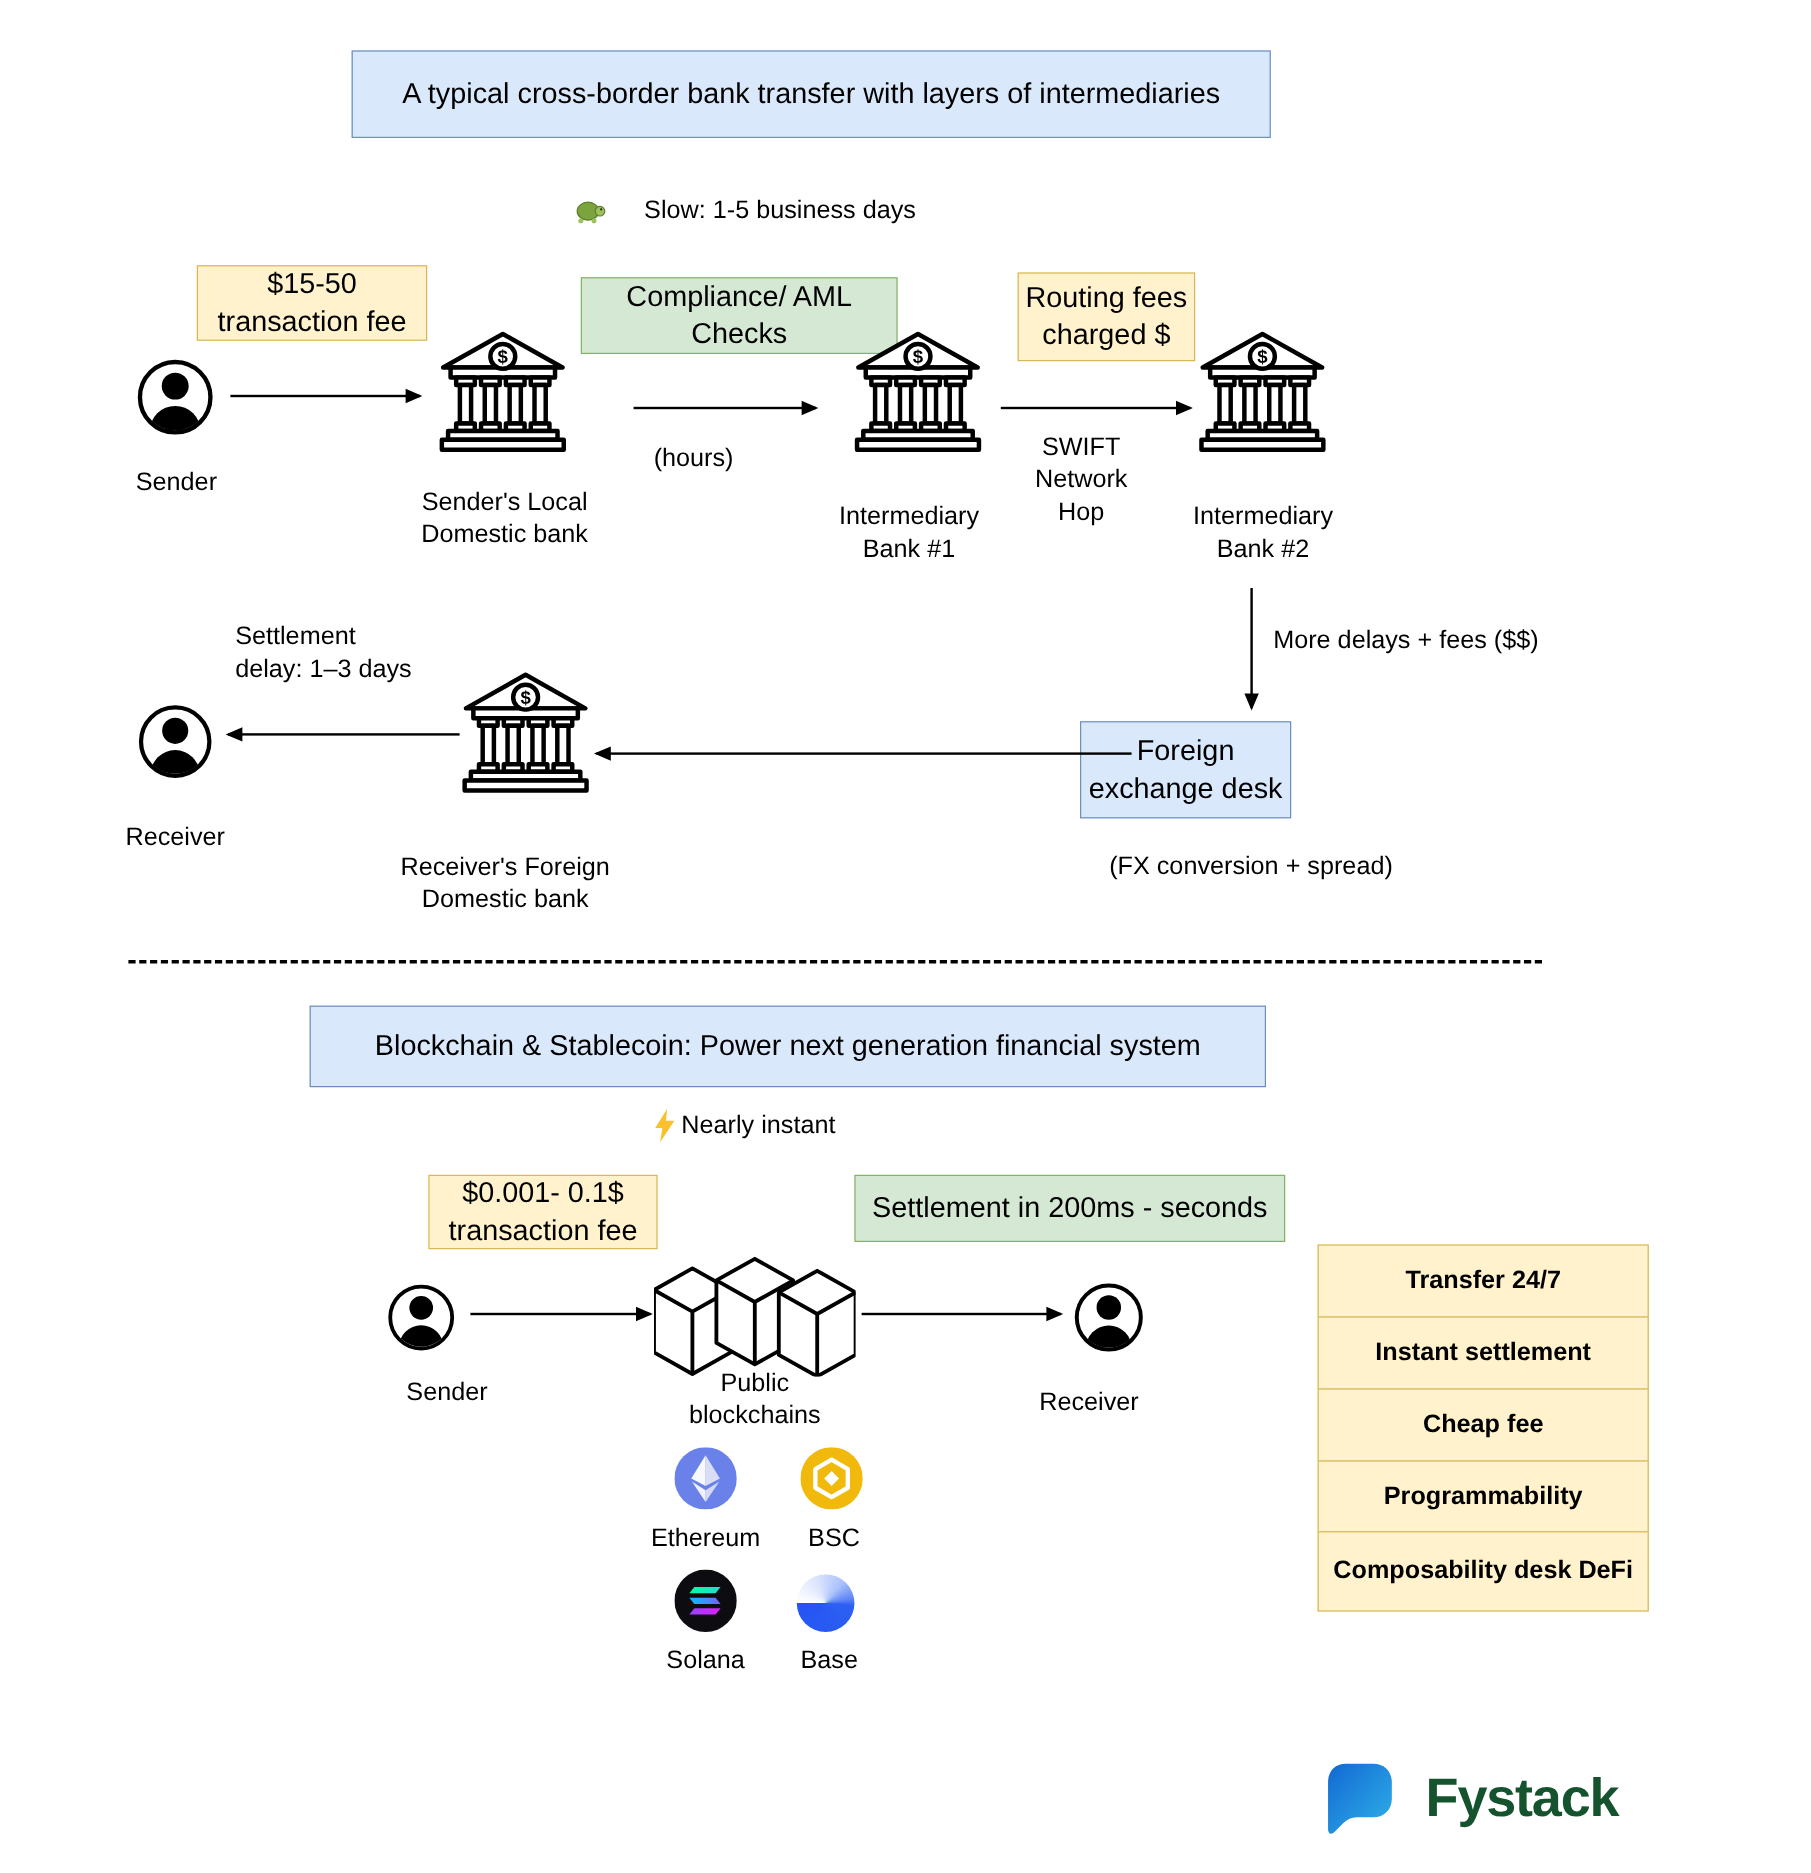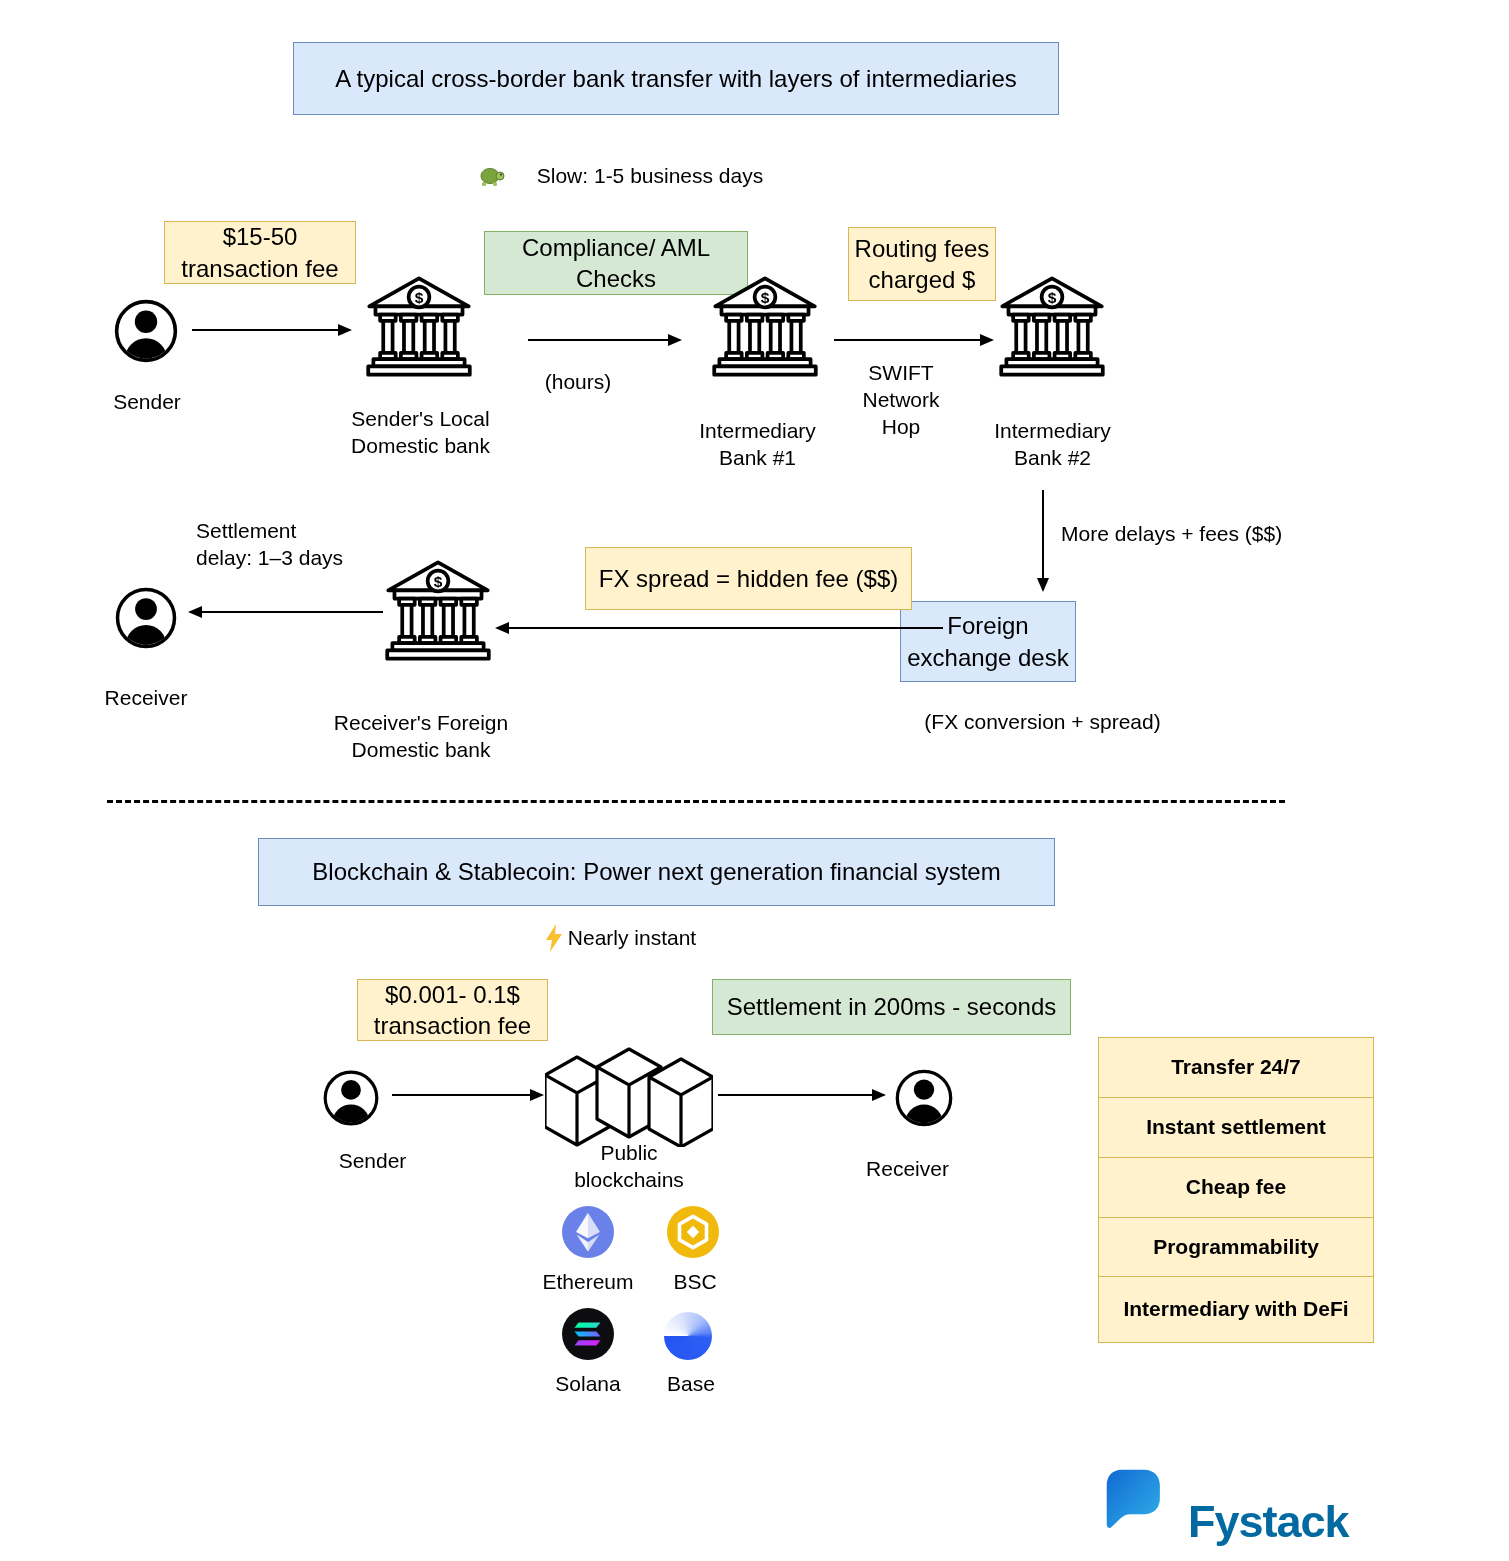--- a/index.html
+++ b/index.html
@@ -22,21 +22,21 @@
       border-top:14px solid #000;border-left:6px solid transparent;border-right:6px solid transparent;}
   .divider{position:absolute;border-top:3px dashed #000;}
   .speed-note{position:absolute;display:flex;align-items:center;justify-content:center;
       font-size:21px;gap:4px;}
   .benefit{box-sizing:border-box;background:#FFF2CC;border:1px solid #D6B656;
       display:flex;align-items:center;justify-content:center;text-align:center;
       font-size:21px;font-weight:bold;margin-top:-1px;padding:4px 10px;line-height:1.25;}
   .chain-lbl{position:absolute;font-size:21px;text-align:center;}
   .base-coin{position:absolute;border-radius:50%;
       background:conic-gradient(from 270deg,#ffffff 0deg,#dbe4fd 70deg,#a9c0fb 130deg,#5f86f7 170deg,#2c5ff2 185deg,#2455f4 360deg);}
-  .brand-text{position:absolute;font-size:45px;font-weight:bold;color:#0369a1;letter-spacing:-1px;margin-top:24px;}
+  .brand-text{position:absolute;font-size:45px;font-weight:bold;color:#14532d;letter-spacing:-1px;}
 </style>
 </head>
 <body>
 
 <div id="canvas">
 
   <svg width="0" height="0" style="position:absolute" aria-hidden="true">
     <defs>
       <symbol id="sym-bank" viewBox="0 0 110 104">
         <g fill="#fff" stroke="#000" stroke-width="3.6" stroke-linejoin="round">
@@ -158,23 +158,20 @@
 
   <div class="arrow-v" style="left:1042px;top:490px;height:100px;"></div>
   <div class="lbl lbl-left" style="left:1061px;top:521px;width:290px;">More delays + fees ($$)</div>
 
   <div class="box box-blue" style="left:900px;top:601px;width:176px;height:81px;">
     <span>Foreign
 exchange desk</span>
   </div>
   <div class="lbl" style="left:895px;top:709px;width:295px;">(FX conversion + spread)</div>
 
-  <div class="box box-yellow" style="left:585px;top:547px;width:327px;height:63px;">
-    <span>FX spread = hidden fee ($$)</span>
-  </div>
 
   <div class="arrow-h left" style="left:497px;top:627px;width:446px;"></div>
 
   <svg style="position:absolute;left:381px;top:556px;" width="114" height="108" viewBox="0 0 110 104">
       <use href="#sym-bank"></use>
     </svg>
   <div class="lbl" style="left:312px;top:710px;width:218px;">Receiver's Foreign
 Domestic bank</div>
 
   <div class="lbl lbl-left" style="left:196px;top:518px;width:200px;">Settlement
@@ -256,21 +253,21 @@
   <div class="chain-lbl" style="left:534px;top:1372px;width:108px;">Solana</div>
 
   <div class="base-coin" style="left:664px;top:1312px;width:48px;height:48px;"></div>
   <div class="chain-lbl" style="left:646px;top:1372px;width:90px;">Base</div>
 
   <div style="position:absolute;left:1098px;top:1038px;width:276px;display:flex;flex-direction:column;">
     <div class="benefit" style="height:61px;">Transfer 24/7</div>
     <div class="benefit" style="height:61px;">Instant settlement</div>
     <div class="benefit" style="height:61px;">Cheap fee</div>
     <div class="benefit" style="height:60px;">Programmability</div>
-    <div class="benefit" style="height:67px;">Intermediary with DeFi</div>
+    <div class="benefit" style="height:67px;">Composability desk DeFi</div>
   </div>
 
   <svg style="position:absolute;left:1104px;top:1468px;" width="58" height="64" viewBox="0 0 100 112">
     <path d="M30 3 H70 C86 3 97 14 97 30 V54 C97 70 86 81 70 81 H46 C38 81 32 84 26 90 L13 103 C9 107 4 105 4 99 V30 C4 14 14 3 30 3 Z" fill="url(#brand-g)"></path>
   </svg>
   <div class="brand-text" style="left:1188px;top:1472px;">Fystack</div>
 
 </div>
 
 </body></html>

